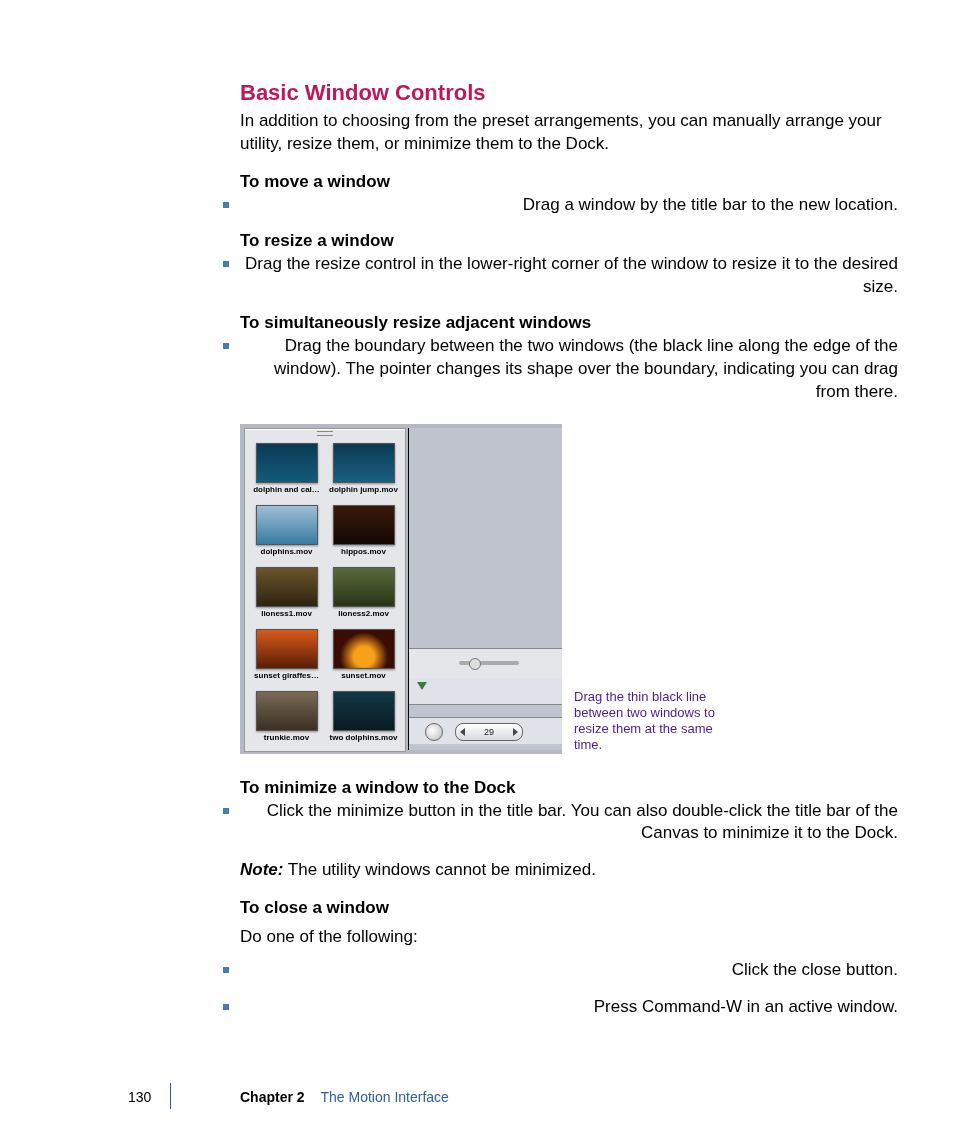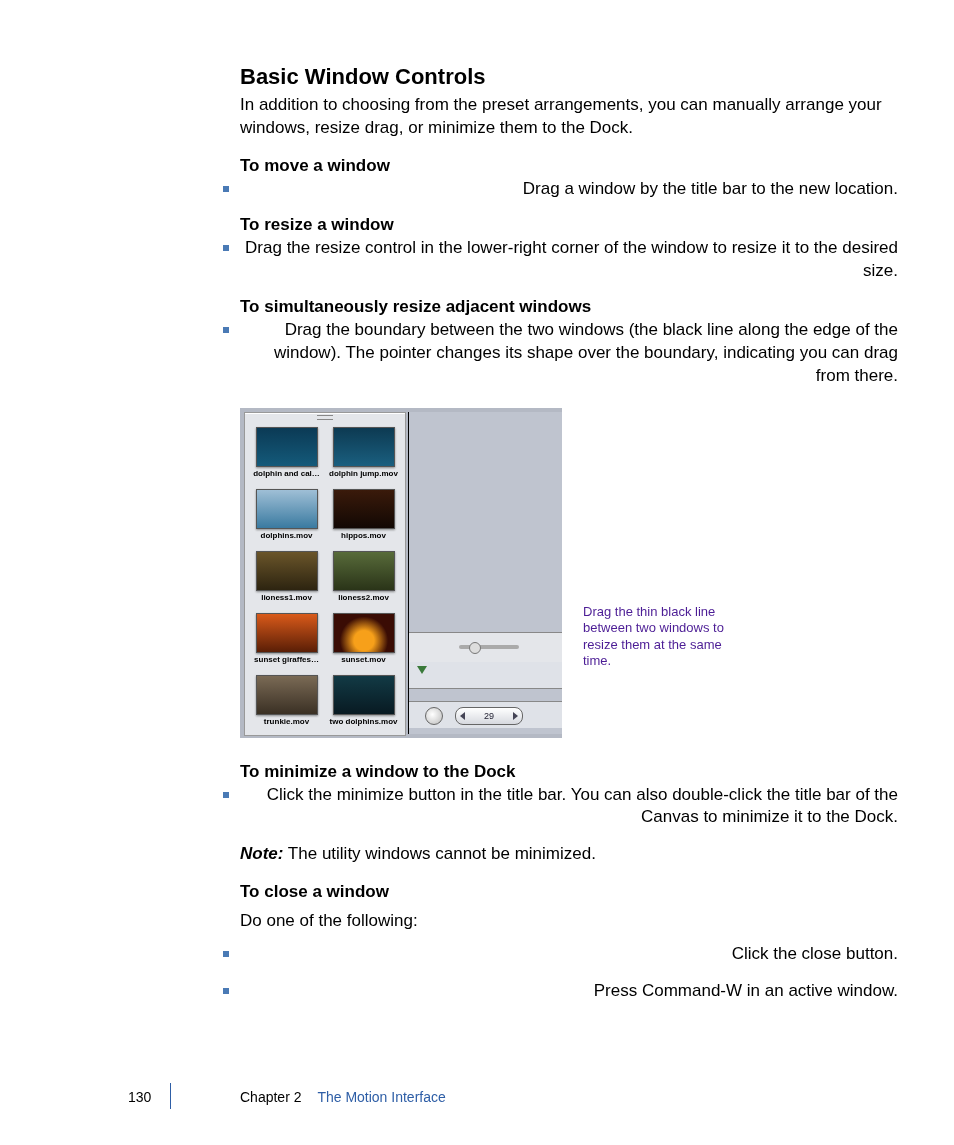--- a/index.html
+++ b/index.html
@@ -14,24 +14,24 @@
     -webkit-font-smoothing: antialiased;
   }
   .page {
     position: relative;
     width: 954px;
     height: 1145px;
     box-sizing: border-box;
     padding: 64px 56px 40px 240px;
   }
   h2.section-title {
-    color: #000000;
+    color: #be185d;
     font-size: 22px;
     font-weight: 600;
-    margin: 0 0 4px 0;
+    margin: 16px 0 4px 0;
   }
   p.body {
     font-size: 17px;
     line-height: 1.35;
     margin: 0 0 16px 0;
   }
   p.subhead {
     font-size: 17px;
     font-weight: 700;
     margin: 12px 0 2px 0;
@@ -60,22 +60,21 @@
   }
   ul.bullets > li > span {
     display: block;
     margin-left: 15px;
     text-align: right;
   }
   .note-label { font-style: italic; font-weight: 700; }
   .figure-area {
     margin: 20px 0 24px 0;
     display: flex;
-    align-items: center;
-    gap: 9px;
+    align-items: flex-end;
   }
   .figure {
     width: 322px;
     height: 330px;
     background: #b4b9c4;
     position: relative;
     overflow: hidden;
   }
   
   .browser-pane {
@@ -175,30 +174,30 @@
     font-size:14px; font-weight:400;
   }
   .footer .rule {
     position:absolute; left:170px; bottom:-4px; width:1px; height:26px;
     background:#2e5ea6;
   }
   .footer .chapter {
     position:absolute; left:240px; bottom:0;
     font-size:14px;
   }
-  .footer .chapter .chap-label { font-weight:400; }
+  .footer .chapter .chap-label { font-weight:700; }
   .footer .chapter .chap-title { color:#2e5ea6; margin-left:12px; }
 </style>
 </head>
 <body>
 
 <div class="page">
 
   <h2 class="section-title">Basic Window Controls</h2>
-  <p class="body">In addition to choosing from the preset arrangements, you can manually arrange your windows, resize drag, or minimize them to the Dock.</p>
+  <p class="body">In addition to choosing from the preset arrangements, you can manually arrange your utility, resize them, or minimize them to the Dock.</p>
 
   <p class="subhead">To move a window</p>
   <ul class="bullets">
       <li>
         <span>Drag a window by the title bar to the new location.</span>
       </li>
     </ul>
 
   <p class="subhead">To resize a window</p>
   <ul class="bullets">

